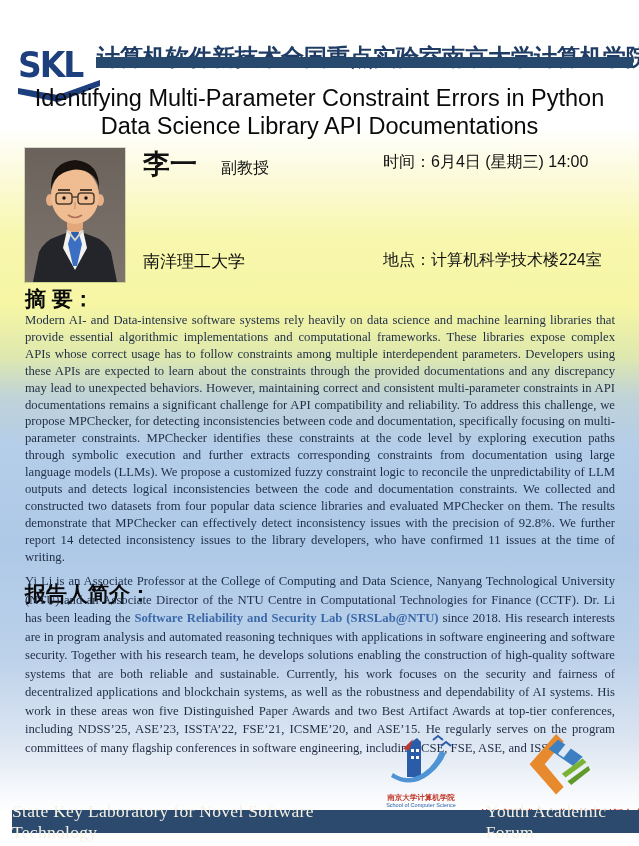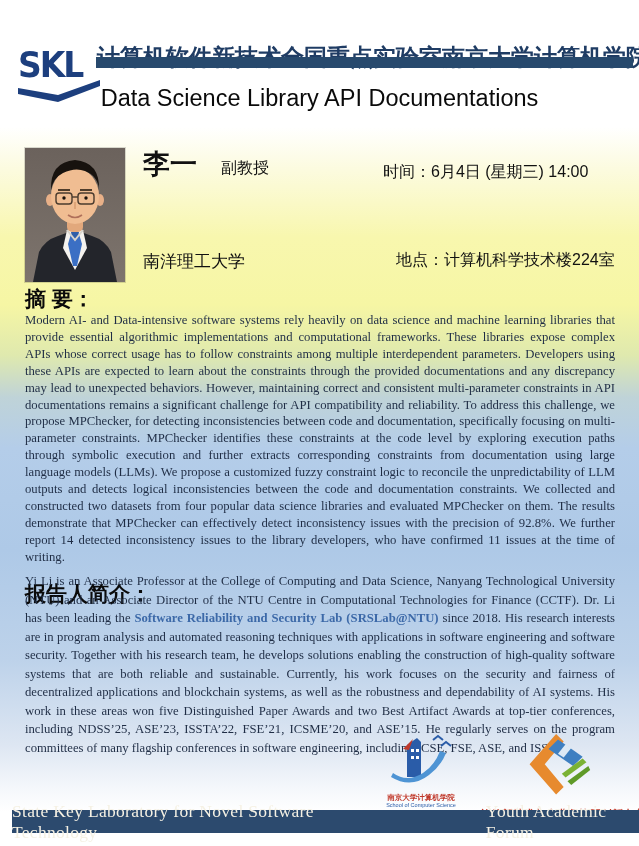--- a/index.html
+++ b/index.html
@@ -45,22 +45,22 @@
     position:absolute;left:0;top:84px;width:639px;
     text-align:center;color:#0a0a0a;
     font-size:23.5px;line-height:28px;font-weight:500;
   }
   
   .photo{position:absolute;left:25px;top:148px;width:100px;height:134px;box-shadow:0 0 0 1px rgba(0,0,0,.15);}
   .speaker-name-row{position:absolute;left:143px;top:146px;}
   .speaker-name{font-family:"Liberation Serif",serif;font-size:27px;font-weight:bold;color:#111;}
   .speaker-title{font-size:16px;color:#111;margin-left:24px;}
   .speaker-affil{position:absolute;left:143px;top:250px;font-size:17px;color:#111;}
-  .meta-time{position:absolute;left:383px;top:152px;font-size:16px;color:#111;margin-top:10px;}
-  .meta-loc{position:absolute;left:383px;top:250px;font-size:16px;color:#111;margin-left:13px;}
+  .meta-time{position:absolute;left:383px;top:152px;font-size:16px;color:#111;}
+  .meta-loc{position:absolute;left:383px;top:250px;font-size:16px;color:#111;}
   
   .sec-heading{
     position:absolute;left:25px;
     font-size:21px;font-weight:bold;color:#0a0a0a;
   }
   .abstract-heading{top:285px;}
   .bio-heading{top:544px;margin-top:36px;}
   .body-par{
     position:absolute;left:25px;width:590px;
     font-family:"Liberation Serif",serif;
@@ -99,20 +99,21 @@
       <polygon points="0,8 40,15 82,0 82,6 40,22 0,14" fill="#1d3f7e"></polygon>
     </svg>
   </div>
   <div class="header-cn">
     <span>计算机软件新技术全国重点实验室</span>
     <span>南京大学计算机学院</span>
   </div>
   <div class="header-rule"></div>
 
   <div class="talk-title">
+    <div>Identifying Multi-Parameter Constraint Errors in Python</div>
     <div>Data Science Library API Documentations</div>
   </div>
 
   <svg class="photo" width="100" height="134" viewBox="0 0 100 134">
     <defs>
       <linearGradient id="pbg" x1="0" y1="0" x2="0" y2="1">
         <stop offset="0" stop-color="#6b625c"></stop>
         <stop offset="1" stop-color="#7d746d"></stop>
       </linearGradient>
     </defs>

